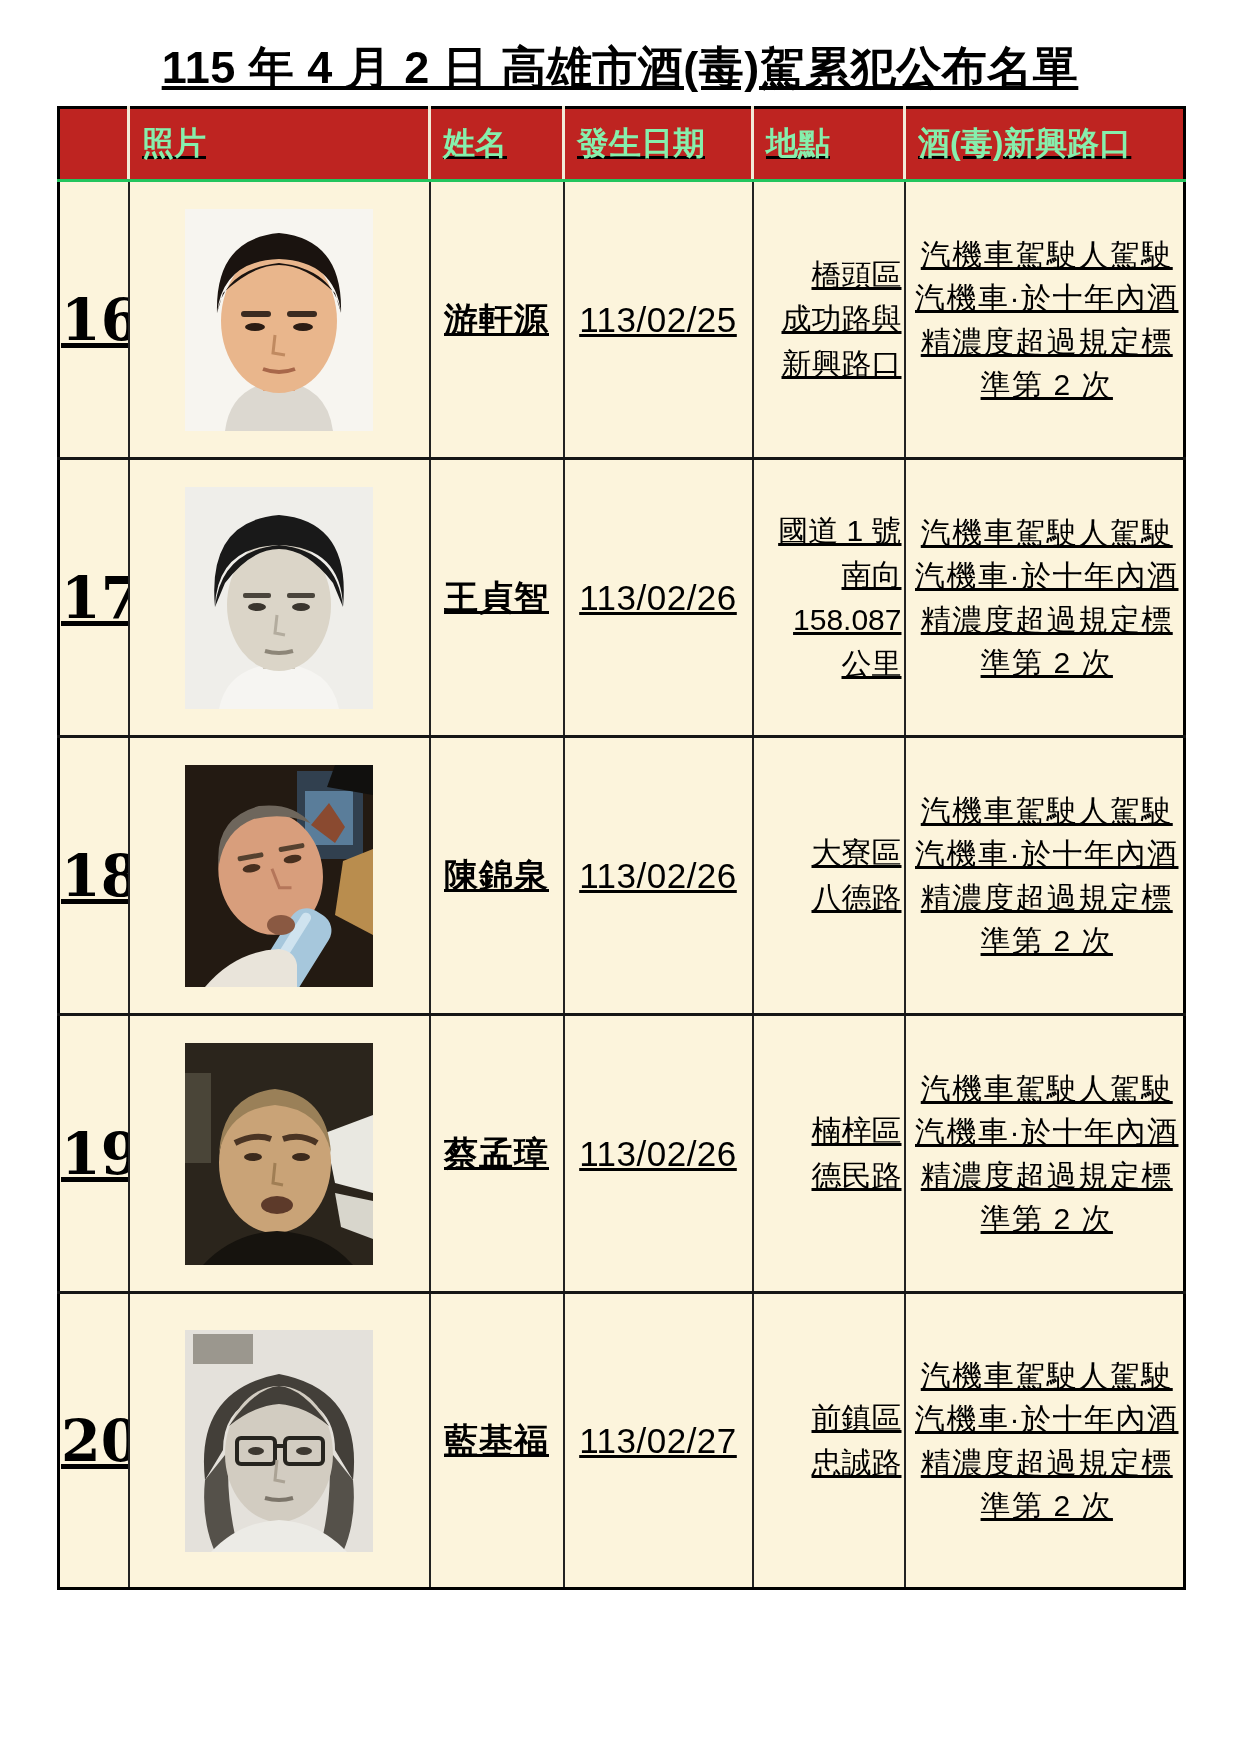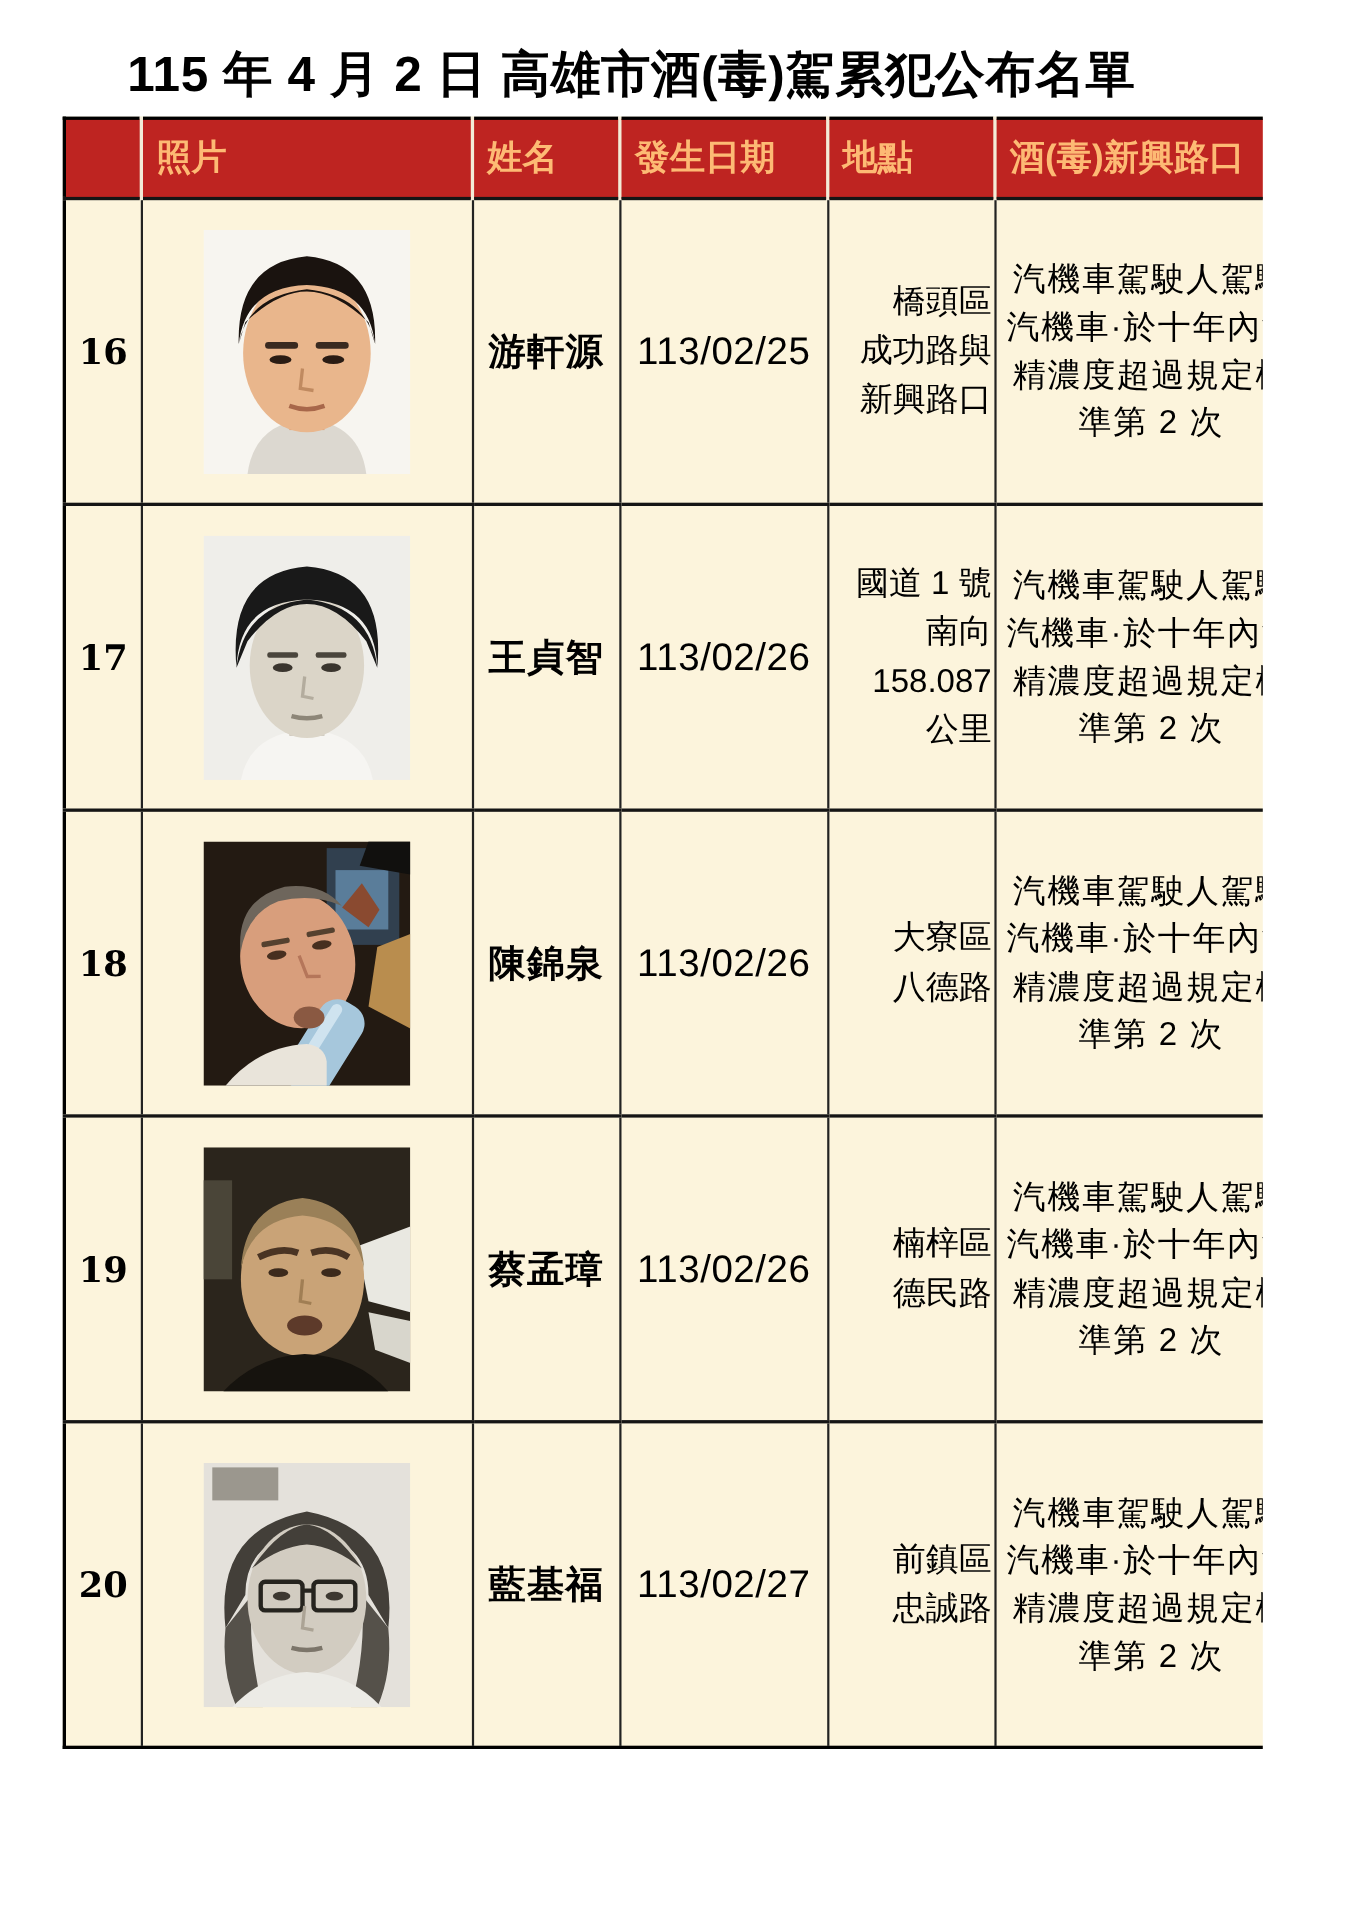--- a/index.html
+++ b/index.html
@@ -2,21 +2,21 @@
 <html><head>
 <meta charset="utf-8">
 <style>
   html, body {
     margin: 0; padding: 0;
     background: #ffffff;
     width: 1240px; height: 1754px;
     font-family: "Liberation Sans", sans-serif;
     color: #000;
   }
-  .page { position: relative; width: 1148px; height: 1754px; overflow: hidden; }
+  .page { position: relative; width: 1240px; height: 1754px; overflow: hidden; text-decoration: underline; }
 
   .title {
     margin: 38px 0 0 0;
     text-align: center;
     font-size: 45px;
     font-weight: bold;
     letter-spacing: 0.5px;
     white-space: pre;
   }
 
@@ -30,46 +30,46 @@
   }
   col.c-idx  { width: 70px; }
   col.c-photo{ width: 301px; }
   col.c-name { width: 134px; }
   col.c-date { width: 189px; }
   col.c-loc  { width: 152px; }
   col.c-vio  { width: 280px; }
 
   thead th {
     background: #BE2421;
-    color: #fdba74;
+    color: #86efac;
     font-size: 32px;
     font-weight: bold;
     text-align: left;
     vertical-align: middle;
     height: 70px;
     padding: 0 0 0 12px;
     border-left: 3px solid #F3ECD8;
-    border-bottom: 1px solid #22c55e;
+    border-bottom: 3px solid #22c55e;
   }
   thead th:first-child { border-left: none; padding-left: 0; }
 
   tbody tr { height: 278px; }
   tbody tr:last-child { height: 296px; }
   tbody td {
     vertical-align: middle;
     border-top: 3px solid #151515;
     border-left: 2px solid #222;
     overflow: hidden;
   }
   tbody td:first-child { border-left: none; }
 
   td.idx {
     font-family: "DejaVu Serif", serif;
     font-weight: bold;
-    font-size: 32px;
+    font-size: 57px;
     text-align: center;
   }
   td.photo-cell { text-align: center; }
   .photo-wrap { width: 188px; height: 222px; margin: 0 auto; }
   .photo-wrap svg { display: block; width: 188px; height: 222px; }
 
   td.name {
     font-weight: bold;
     font-size: 34px;
     text-align: center;

